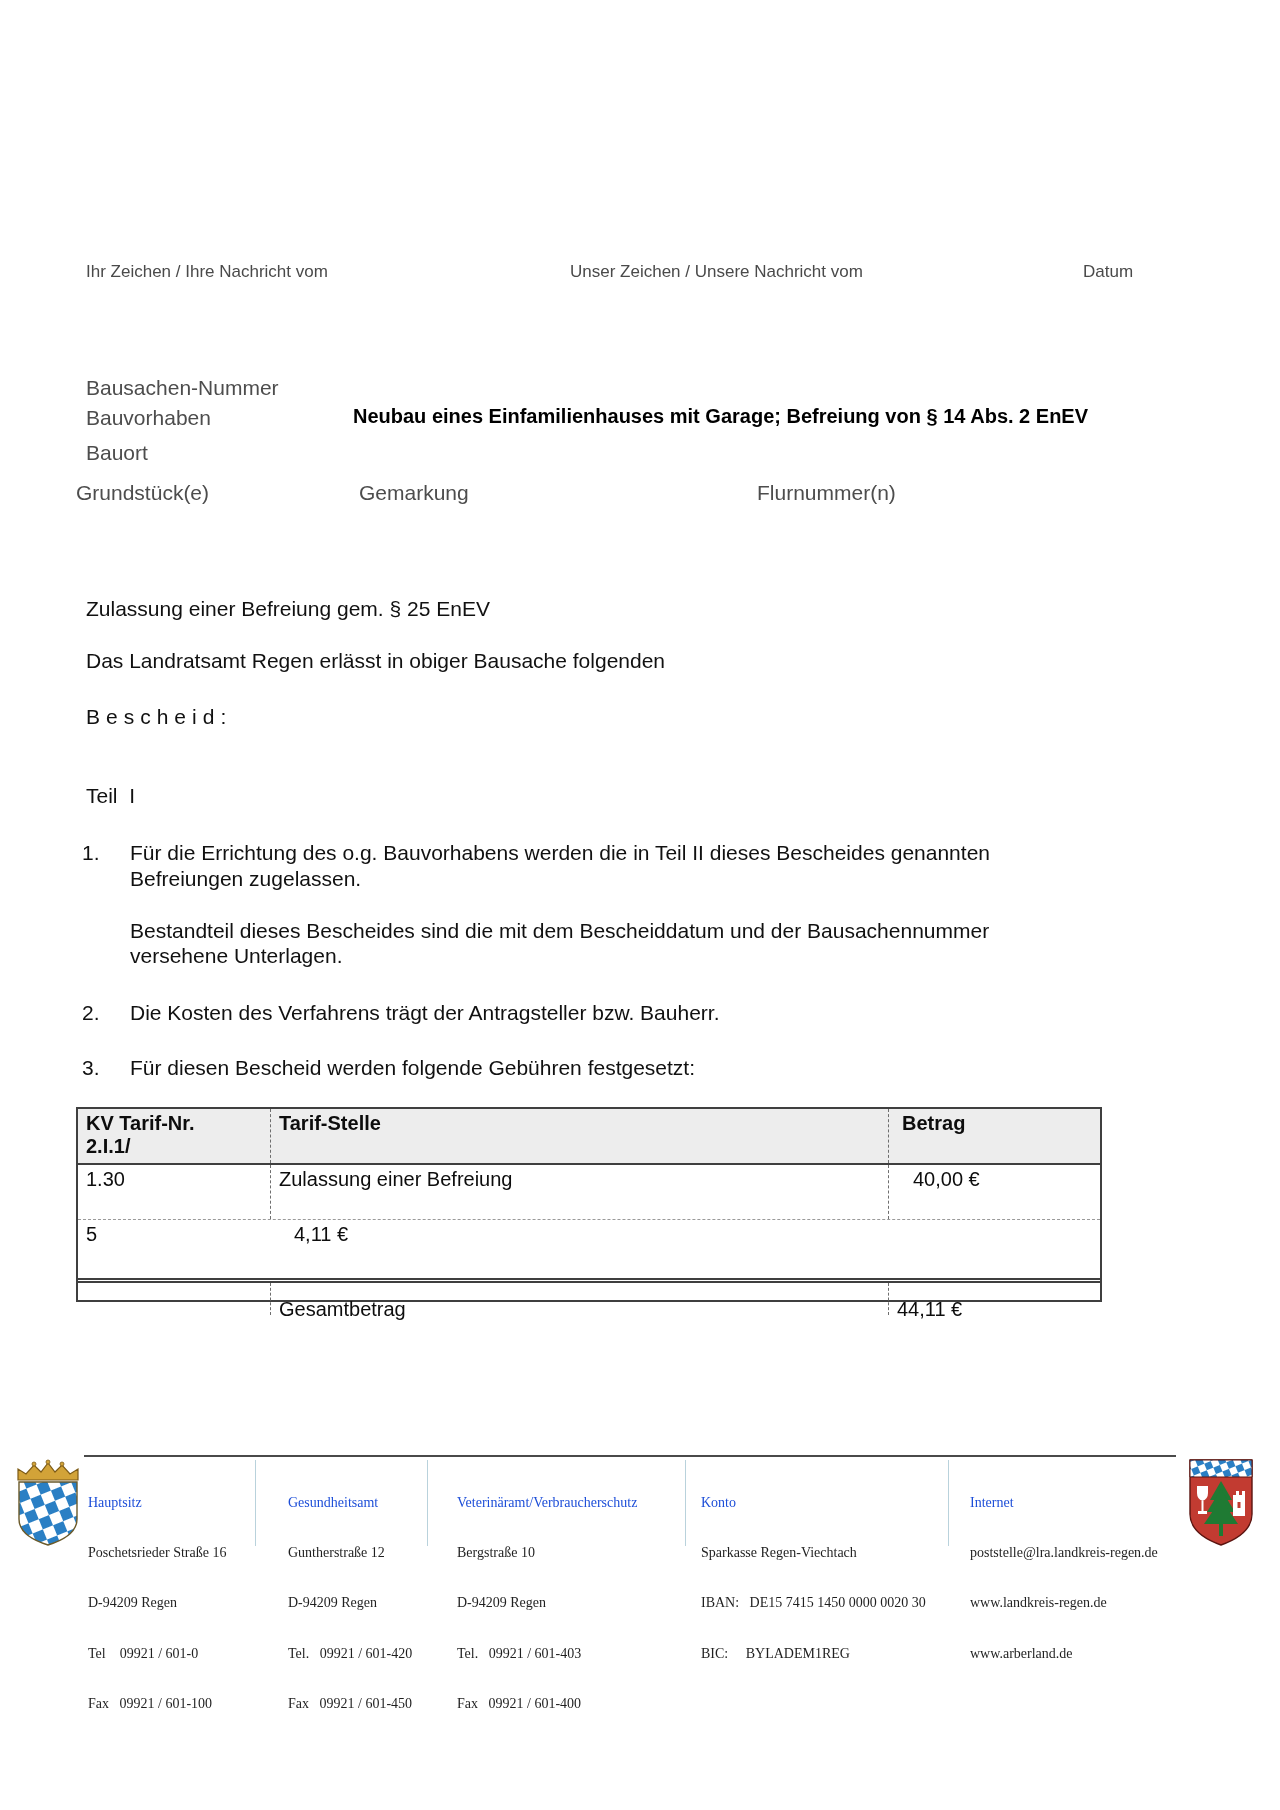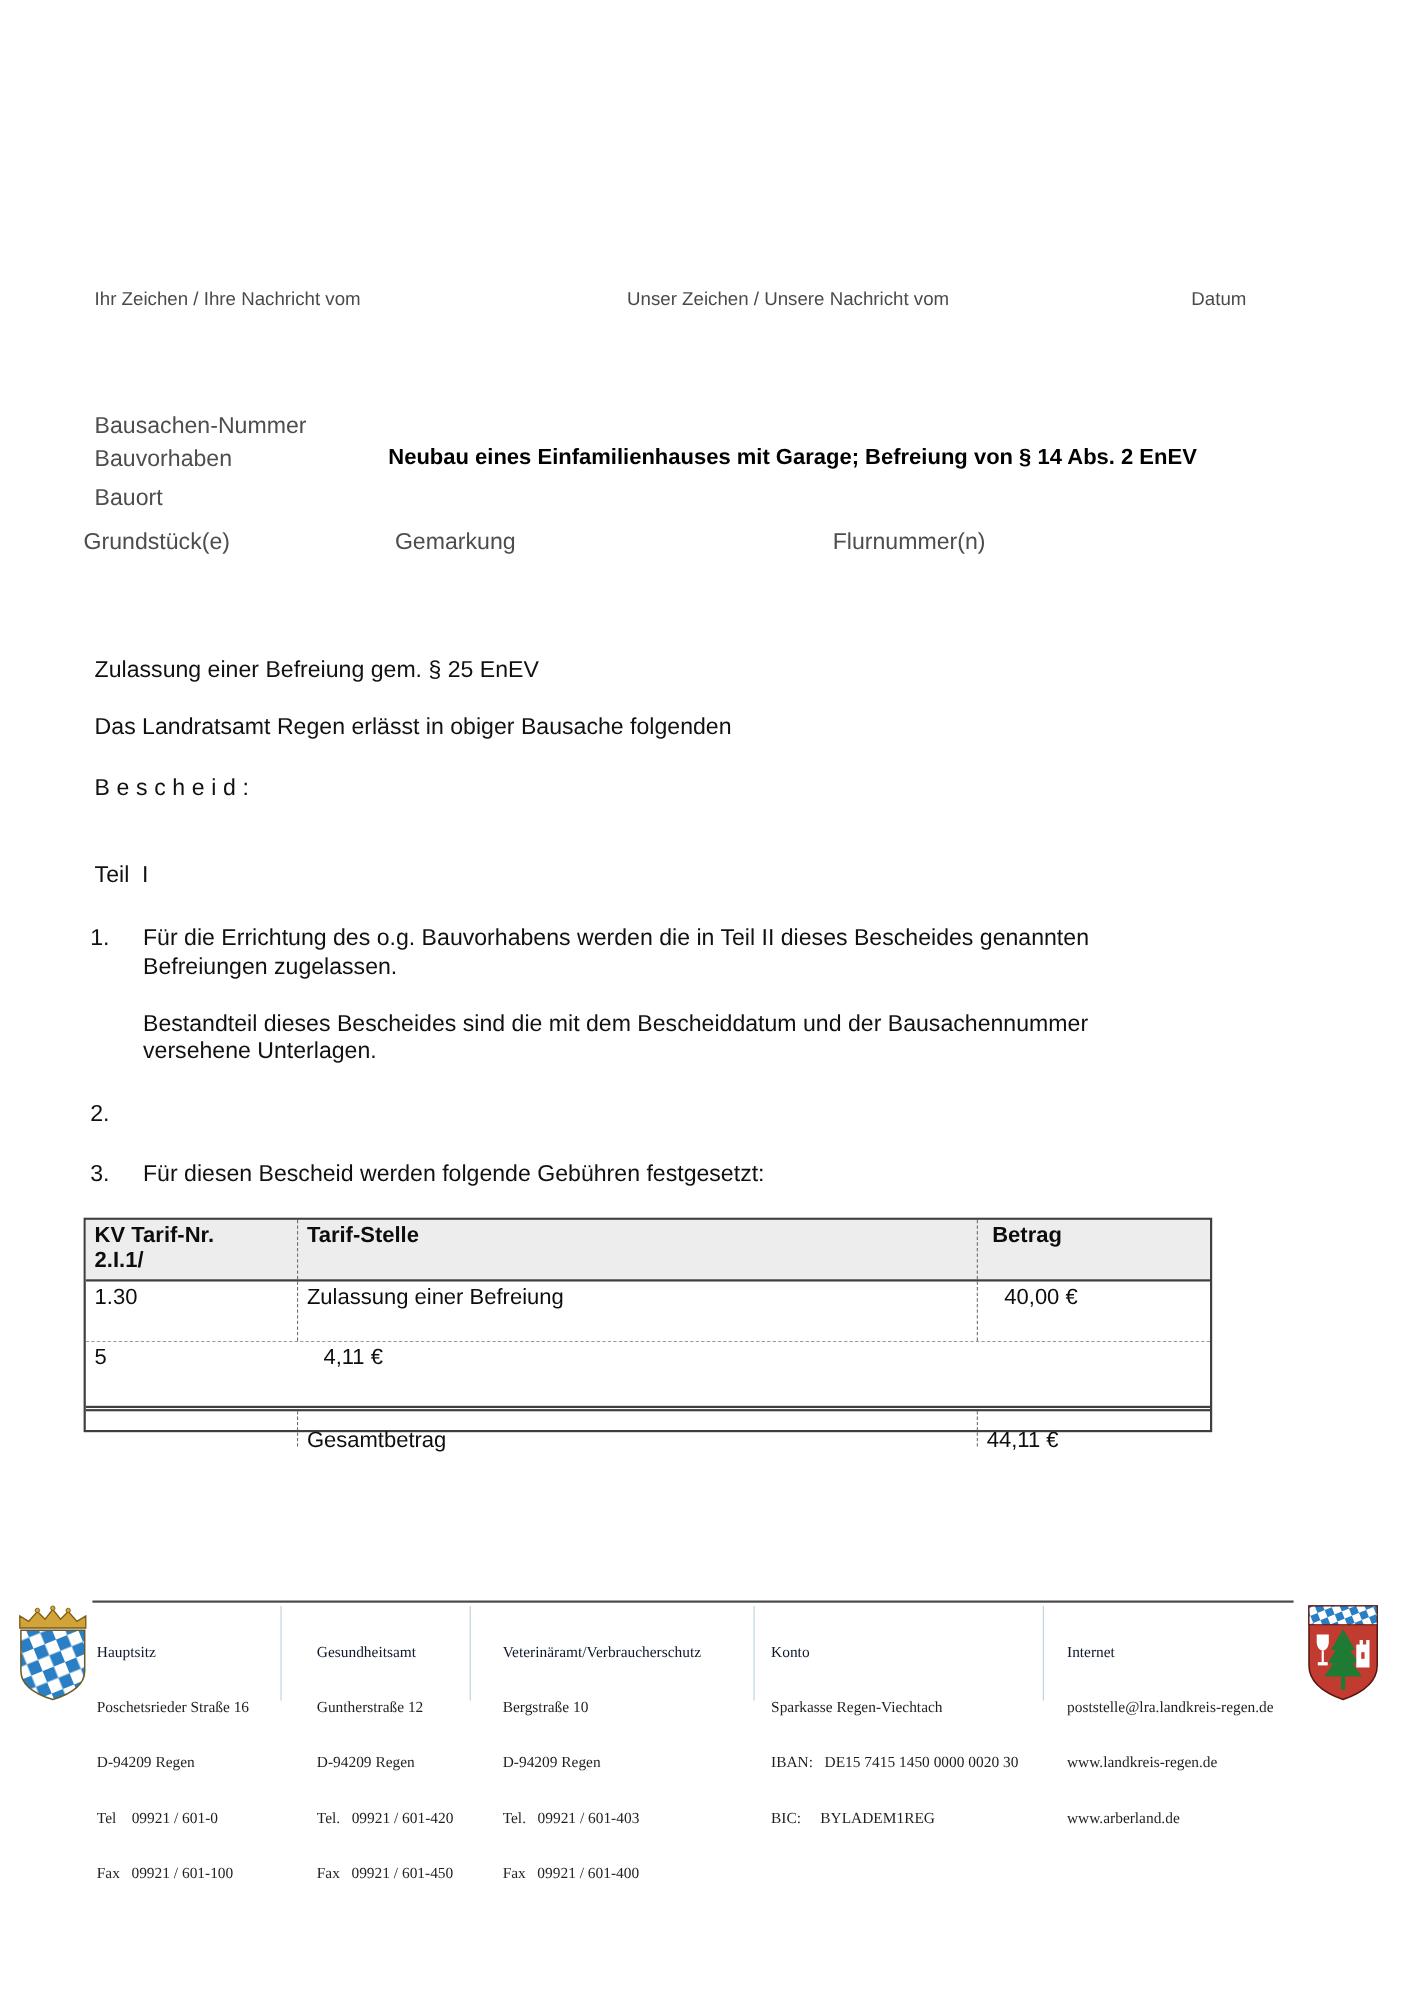--- a/index.html
+++ b/index.html
@@ -27,21 +27,21 @@
   .ftotal .fc { padding:16px 8px; line-height:20px; }
   .fc1 { width:192px; }
   .fc2 { width:619px; border-left:1px dashed #6e6e6e; border-right:1px dashed #6e6e6e; }
   .fc3 { flex:1; padding-left:24px; }
   .fhead-row .fc3 { padding-left:13px; }
 
   
   .footer-rule { position:absolute; left:84px; top:1455px; width:1092px; height:2px; background:#4a4a4a; }
   .fcol { position:absolute; top:1461px; font-family:"Liberation Serif", serif;
           font-size:14px; line-height:16.8px; color:#1f1f1f; white-space:pre; }
-  .fcol .fcol-title { color:#0f172a; }
+  .fcol .fcol-title { color:#1d4ed8; }
   .fdiv { position:absolute; top:1460px; height:86px; width:1px; background:#b9d2dc; }
   .coat { position:absolute; }
 </style>
 </head>
 <body>
 
 <div class="page">
 
   <div class="abs ref" style="left:86px;  top:262px;">Ihr Zeichen / Ihre Nachricht vom</div>
   <div class="abs ref" style="left:570px; top:262px;">Unser Zeichen / Unsere Nachricht vom</div>
@@ -60,20 +60,21 @@
   <div class="abs body-t spaced" style="left:86px; top:705px;">Bescheid:</div>
   <div class="abs body-t" style="left:86px; top:784px;">Teil  I</div>
 
   <div class="abs body-t" style="left:82px; top:841px;">1.</div>
   <div class="abs body-t" style="left:130px;top:841px;">Für die Errichtung des o.g. Bauvorhabens werden die in Teil II dieses Bescheides genannten</div>
   <div class="abs body-t" style="left:130px;top:867px;">Befreiungen zugelassen.</div>
   <div class="abs body-t" style="left:130px;top:919px;">Bestandteil dieses Bescheides sind die mit dem Bescheiddatum und der Bausachennummer</div>
   <div class="abs body-t" style="left:130px;top:944px;">versehene Unterlagen.</div>
 
   <div class="abs body-t" style="left:82px; top:1001px;">2.</div>
+  <div class="abs body-t" style="left:130px;top:1001px;">Die Kosten des Verfahrens trägt der Antragsteller bzw. Bauherr.</div>
 
   <div class="abs body-t" style="left:82px; top:1056px;">3.</div>
   <div class="abs body-t" style="left:130px;top:1056px;">Für diesen Bescheid werden folgende Gebühren festgesetzt:</div>
 
   <div class="fees">
     <div class="frow fhead-row">
       <div class="fc fc1">
         <div>KV Tarif-Nr.</div>
         <div>2.I.1/</div>
       </div>

